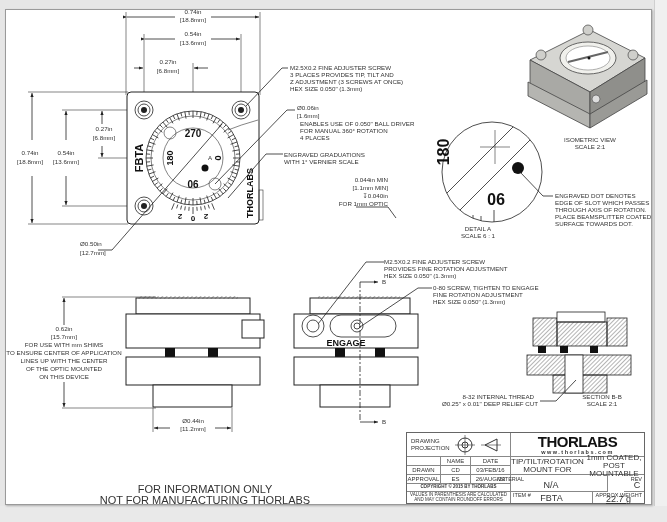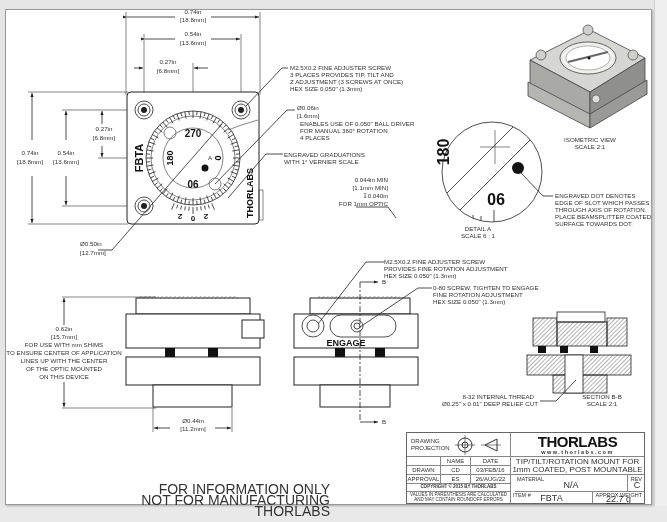--- a/index.html
+++ b/index.html
@@ -8,21 +8,21 @@
   .rbar{position:absolute;left:654px;top:0;width:13px;height:522px;background:#f0f0f0;border-left:1px solid #cfcfcf;}
   .bbar{position:absolute;left:0;top:506px;width:667px;height:16px;background:#e9e9e9;}
   svg{position:absolute;left:0;top:0;}
   .t{font-family:"Liberation Sans",sans-serif;font-size:6.2px;fill:#333;}
   .tb{font-family:"Liberation Sans",sans-serif;font-weight:bold;fill:#111;}
   .ln{stroke:#222;stroke-width:0.8;fill:none;}
   .thin{stroke:#333;stroke-width:0.6;fill:none;}
   .body{fill:#fff;stroke:#222;stroke-width:1;}
   .tbk{position:absolute;left:406px;top:432px;width:237px;height:70px;border:1px solid #666;background:#fff;}
   .cell{position:absolute;border-right:1px solid #888;border-bottom:1px solid #888;box-sizing:border-box;font-size:6px;color:#333;display:flex;align-items:center;justify-content:center;text-align:center;line-height:1.1;}
-  .note{position:absolute;font-size:14px;color:#333;text-align:right;line-height:11px;}
+  .note{position:absolute;font-size:11px;color:#333;text-align:center;line-height:11px;}
 </style>
 </head>
 <body>
 
 <div class="rbar"></div>
 <div class="bbar"></div>
 <div class="page"></div>
 
 <svg width="667" height="522" viewBox="0 0 667 522">
   <defs>
@@ -410,25 +410,25 @@
   <div class="cell" style="left:0;top:51px;width:104px;height:8px;font-size:4.5px;font-weight:bold;">COPYRIGHT © 2015 BY THORLABS</div>
   <div class="cell" style="left:0;top:59px;width:104px;height:11px;font-size:4.5px;border-bottom:none;flex-direction:column;">
     <div>VALUES IN PARENTHESIS ARE CALCULATED</div>
     <div>AND MAY CONTAIN ROUNDOFF ERRORS</div>
   </div>
 
   <div class="cell" style="left:104px;top:0;width:133px;height:24px;border-right:none;flex-direction:column;">
     <div style="font-size:15px;font-weight:bold;letter-spacing:-0.5px;color:#111;line-height:15px;">THORLABS</div>
     <div style="font-size:5.5px;letter-spacing:1.5px;font-weight:bold;color:#333;">www.thorlabs.com</div>
   </div>
-  <div class="cell" style="left:104px;top:24px;width:133px;height:18px;border-right:none;flex-direction:column;font-size:8px;line-height:8px;">
+  <div class="cell" style="left:104px;top:24px;width:133px;height:18px;border-right:none;flex-direction:row;font-size:8px;line-height:8px;">
     <div>TIP/TILT/ROTATION MOUNT FOR</div>
     <div>1mm COATED, POST MOUNTABLE</div>
   </div>
-  <div class="cell" style="left:108px;top:42px;width:113px;height:17px;justify-content:center;">
+  <div class="cell" style="left:88px;top:42px;width:113px;height:17px;justify-content:center;">
     <span style="position:absolute;left:2px;top:1px;font-size:5.5px;">MATERIAL</span>
     <span style="font-size:9px;margin-top:5px;">N/A</span>
   </div>
   <div class="cell" style="left:217px;top:42px;width:20px;height:17px;border-right:none;">
     <span style="position:absolute;right:2px;top:1px;font-size:5.5px;">REV</span>
     <span style="font-size:9px;margin-top:6px;margin-left:6px;">C</span>
   </div>
   <div class="cell" style="left:104px;top:59px;width:82px;height:11px;border-bottom:none;">
     <span style="position:absolute;left:2px;top:0;font-size:5.5px;">ITEM #</span>
     <span style="font-size:9px;margin-top:3px;">FBTA</span>

